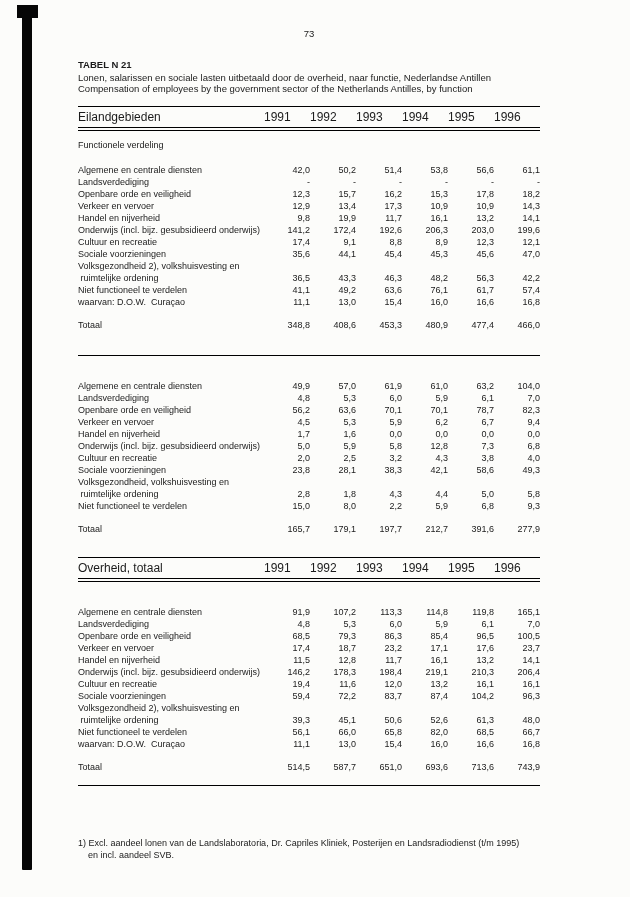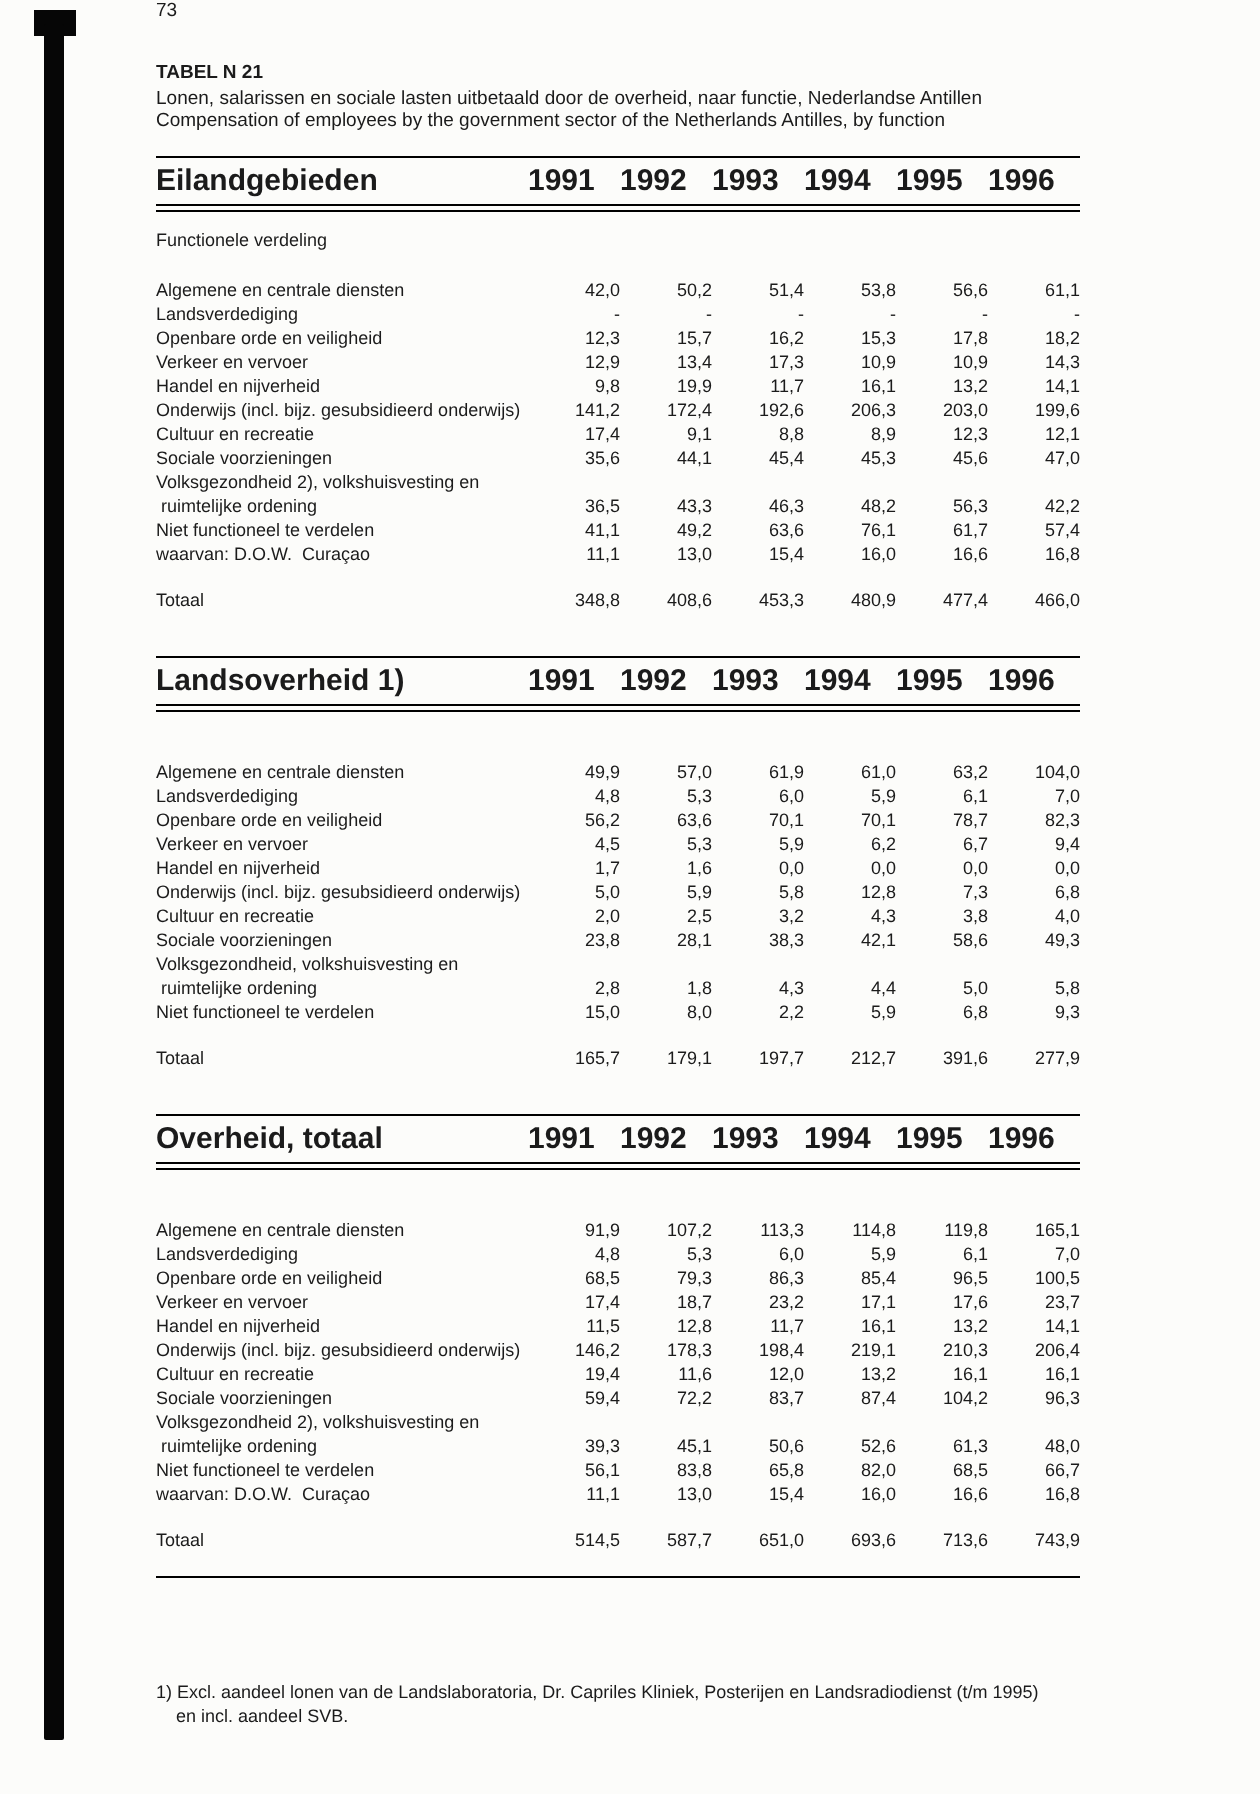--- a/index.html
+++ b/index.html
@@ -4,30 +4,30 @@
 <style>
   html,body{margin:0;padding:0}
   body{
     width:630px;height:897px;position:relative;overflow:hidden;
     background:#fcfcfa;color:#1b1b1b;
     font-family:"Liberation Sans",sans-serif;
   }
   .scan-bar{position:absolute;left:22px;top:12px;width:10px;height:858px;background:#060606;border-radius:1px}
   .scan-cap{position:absolute;left:17px;top:5px;width:21px;height:13px;background:#060606}
   .page{position:absolute;left:78px;top:0;width:462px}
-  .page-number{font-size:9.5px;line-height:11px}
+  .page-number{margin-top:28px;text-align:center;font-size:9.5px;line-height:11px}
   .table-id{margin-top:20px;font-size:9.5px;font-weight:bold;line-height:11px}
   .title-nl{margin-top:2px;font-size:9.5px;font-weight:normal;line-height:11px}
   .title-en{font-size:9.5px;line-height:11px}
   table.data-table{width:462px;border-collapse:collapse;table-layout:fixed;font-size:9px;margin-top:22px}
   table.data-table.t0{margin-top:12px}
   col.col-lbl{width:186px}
   th,td{padding:0;font-weight:normal;vertical-align:bottom}
   .head-row th{
-    font-weight:bold;font-size:15px;text-align:left;
+    font-weight:normal;font-size:12px;text-align:left;
     border-top:1.2px solid #000;border-bottom:1px solid #000;
     padding:3px 0;
   }
   .head-row th.num{}
   .rule-row td{height:2px;border-bottom:1px solid #000}
   .num{text-align:right}
   .lbl{white-space:pre}
   .data-row td{line-height:12px}
   .unit{font-weight:bold;padding-left:172px;line-height:11px}
   .sub{line-height:11px}
@@ -202,29 +202,20 @@
       <colgroup>
         <col class="col-lbl">
         <col class="col-num">
         <col class="col-num">
         <col class="col-num">
         <col class="col-num">
         <col class="col-num">
         <col class="col-num">
       </colgroup>
       <thead>
-        <tr class="head-row">
-          <th class="lbl">Landsoverheid 1)</th>
-          <th class="num">1991</th>
-          <th class="num">1992</th>
-          <th class="num">1993</th>
-          <th class="num">1994</th>
-          <th class="num">1995</th>
-          <th class="num">1996</th>
-        </tr>
         <tr class="rule-row">
           <td colspan="7"></td>
         </tr>
       </thead>
       <tbody>
         <tr class="spacer">
           <td colspan="7" style="height: 24px;"></td>
         </tr>
         <tr class="data-row">
           <td class="lbl">Algemene en centrale diensten</td>
@@ -437,21 +428,21 @@
           <td class="num">39,3</td>
           <td class="num">45,1</td>
           <td class="num">50,6</td>
           <td class="num">52,6</td>
           <td class="num">61,3</td>
           <td class="num">48,0</td>
         </tr>
         <tr class="data-row">
           <td class="lbl">Niet functioneel te verdelen</td>
           <td class="num">56,1</td>
-          <td class="num">83,8</td>
+          <td class="num">66,0</td>
           <td class="num">65,8</td>
           <td class="num">82,0</td>
           <td class="num">68,5</td>
           <td class="num">66,7</td>
         </tr>
         <tr class="data-row">
           <td class="lbl">waarvan: D.O.W.  Curaçao</td>
           <td class="num">11,1</td>
           <td class="num">13,0</td>
           <td class="num">15,4</td>

